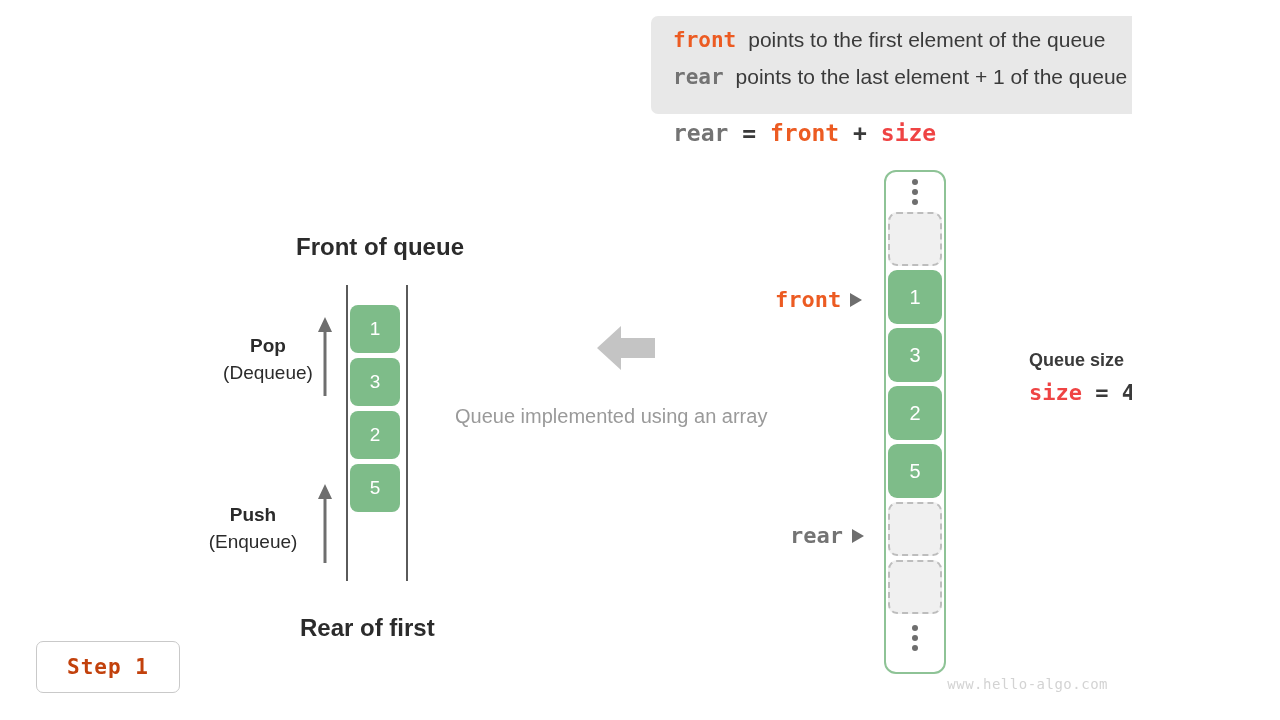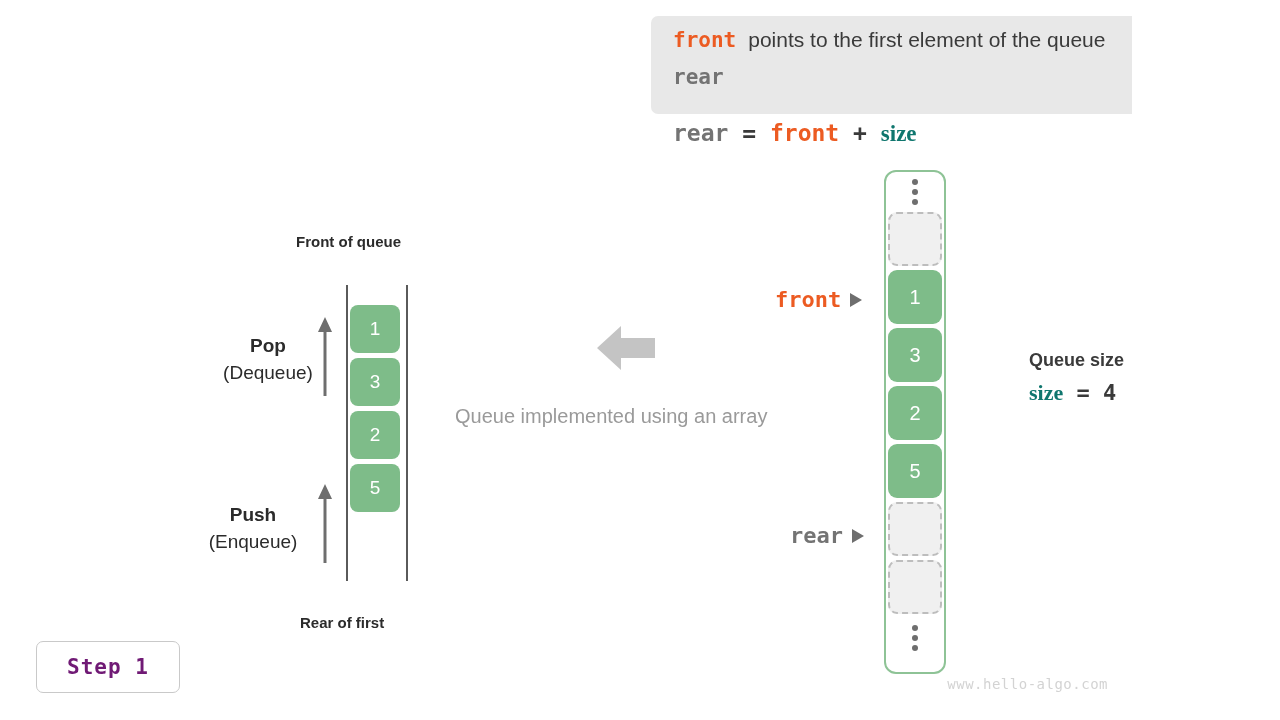--- a/index.html
+++ b/index.html
@@ -36,21 +36,21 @@
     align-items: baseline;
     height: 37px;
     white-space: nowrap;
   }
   .mono {
     font-family: "DejaVu Sans Mono", "Liberation Mono", monospace;
     font-weight: bold;
   }
   .kw-front { color: #ec5b22; }
   .kw-rear  { color: #737373; }
-  .kw-size  { color: #0f766e; font-family: Liberation Serif, serif; }
+  .kw-size  { color: #ef4444; }
   .info-kw {
     font-size: 21px;
     letter-spacing: 0px;
   }
   .info-text {
     font-size: 21px;
     color: #3a3a3a;
     margin-left: 12px;
   }
 
@@ -60,21 +60,21 @@
     left: 673px;
     top: 120px;
     font-size: 23px;
     white-space: nowrap;
   }
   .formula .op { color: #3a3a3a; }
 
   
   .label-bold {
     position: absolute;
-    font-size: 15px;
+    font-size: 24px;
     font-weight: bold;
     color: #2b2b2b;
     white-space: nowrap;
   }
   #front-of-queue-label { left: 296px; top: 233px; }
   #rear-of-queue-label  { left: 300px; top: 614px; }
 
   .rail {
     position: absolute;
     width: 2px;
@@ -239,21 +239,21 @@
     left: 36px;
     top: 641px;
     width: 144px;
     height: 52px;
     border: 1px solid #c9c9c9;
     border-radius: 7px;
     box-sizing: border-box;
     display: flex;
     align-items: center;
     justify-content: center;
-    color: #701a75;
+    color: #c2410c;
     font-size: 21px;
     letter-spacing: 1px;
   }
 
   
   #watermark {
     position: absolute;
     right: 24px;
     top: 676px;
     font-family: "DejaVu Sans Mono", "Liberation Mono", monospace;
@@ -268,20 +268,21 @@
 
 <div id="canvas">
 
   <div class="info-box">
     <div class="info-line">
       <span class="mono info-kw kw-front">front</span>
       <span class="info-text">points to the first element of the queue</span>
     </div>
     <div class="info-line">
       <span class="mono info-kw kw-rear">rear</span>
+      <span class="info-text">points to the last element + 1 of the queue</span>
     </div>
   </div>
 
   <div class="formula mono">
     <span class="kw-rear">rear</span><span class="op">&nbsp;</span><span class="op">=</span><span class="op">&nbsp;</span><span class="kw-front">front</span><span class="op">&nbsp;</span><span class="op">+</span><span class="op">&nbsp;</span><span class="kw-size">size</span>
   </div>
 
   <div class="label-bold" id="front-of-queue-label">Front of queue</div>
 
   <div class="rail" id="rail-left"></div>

